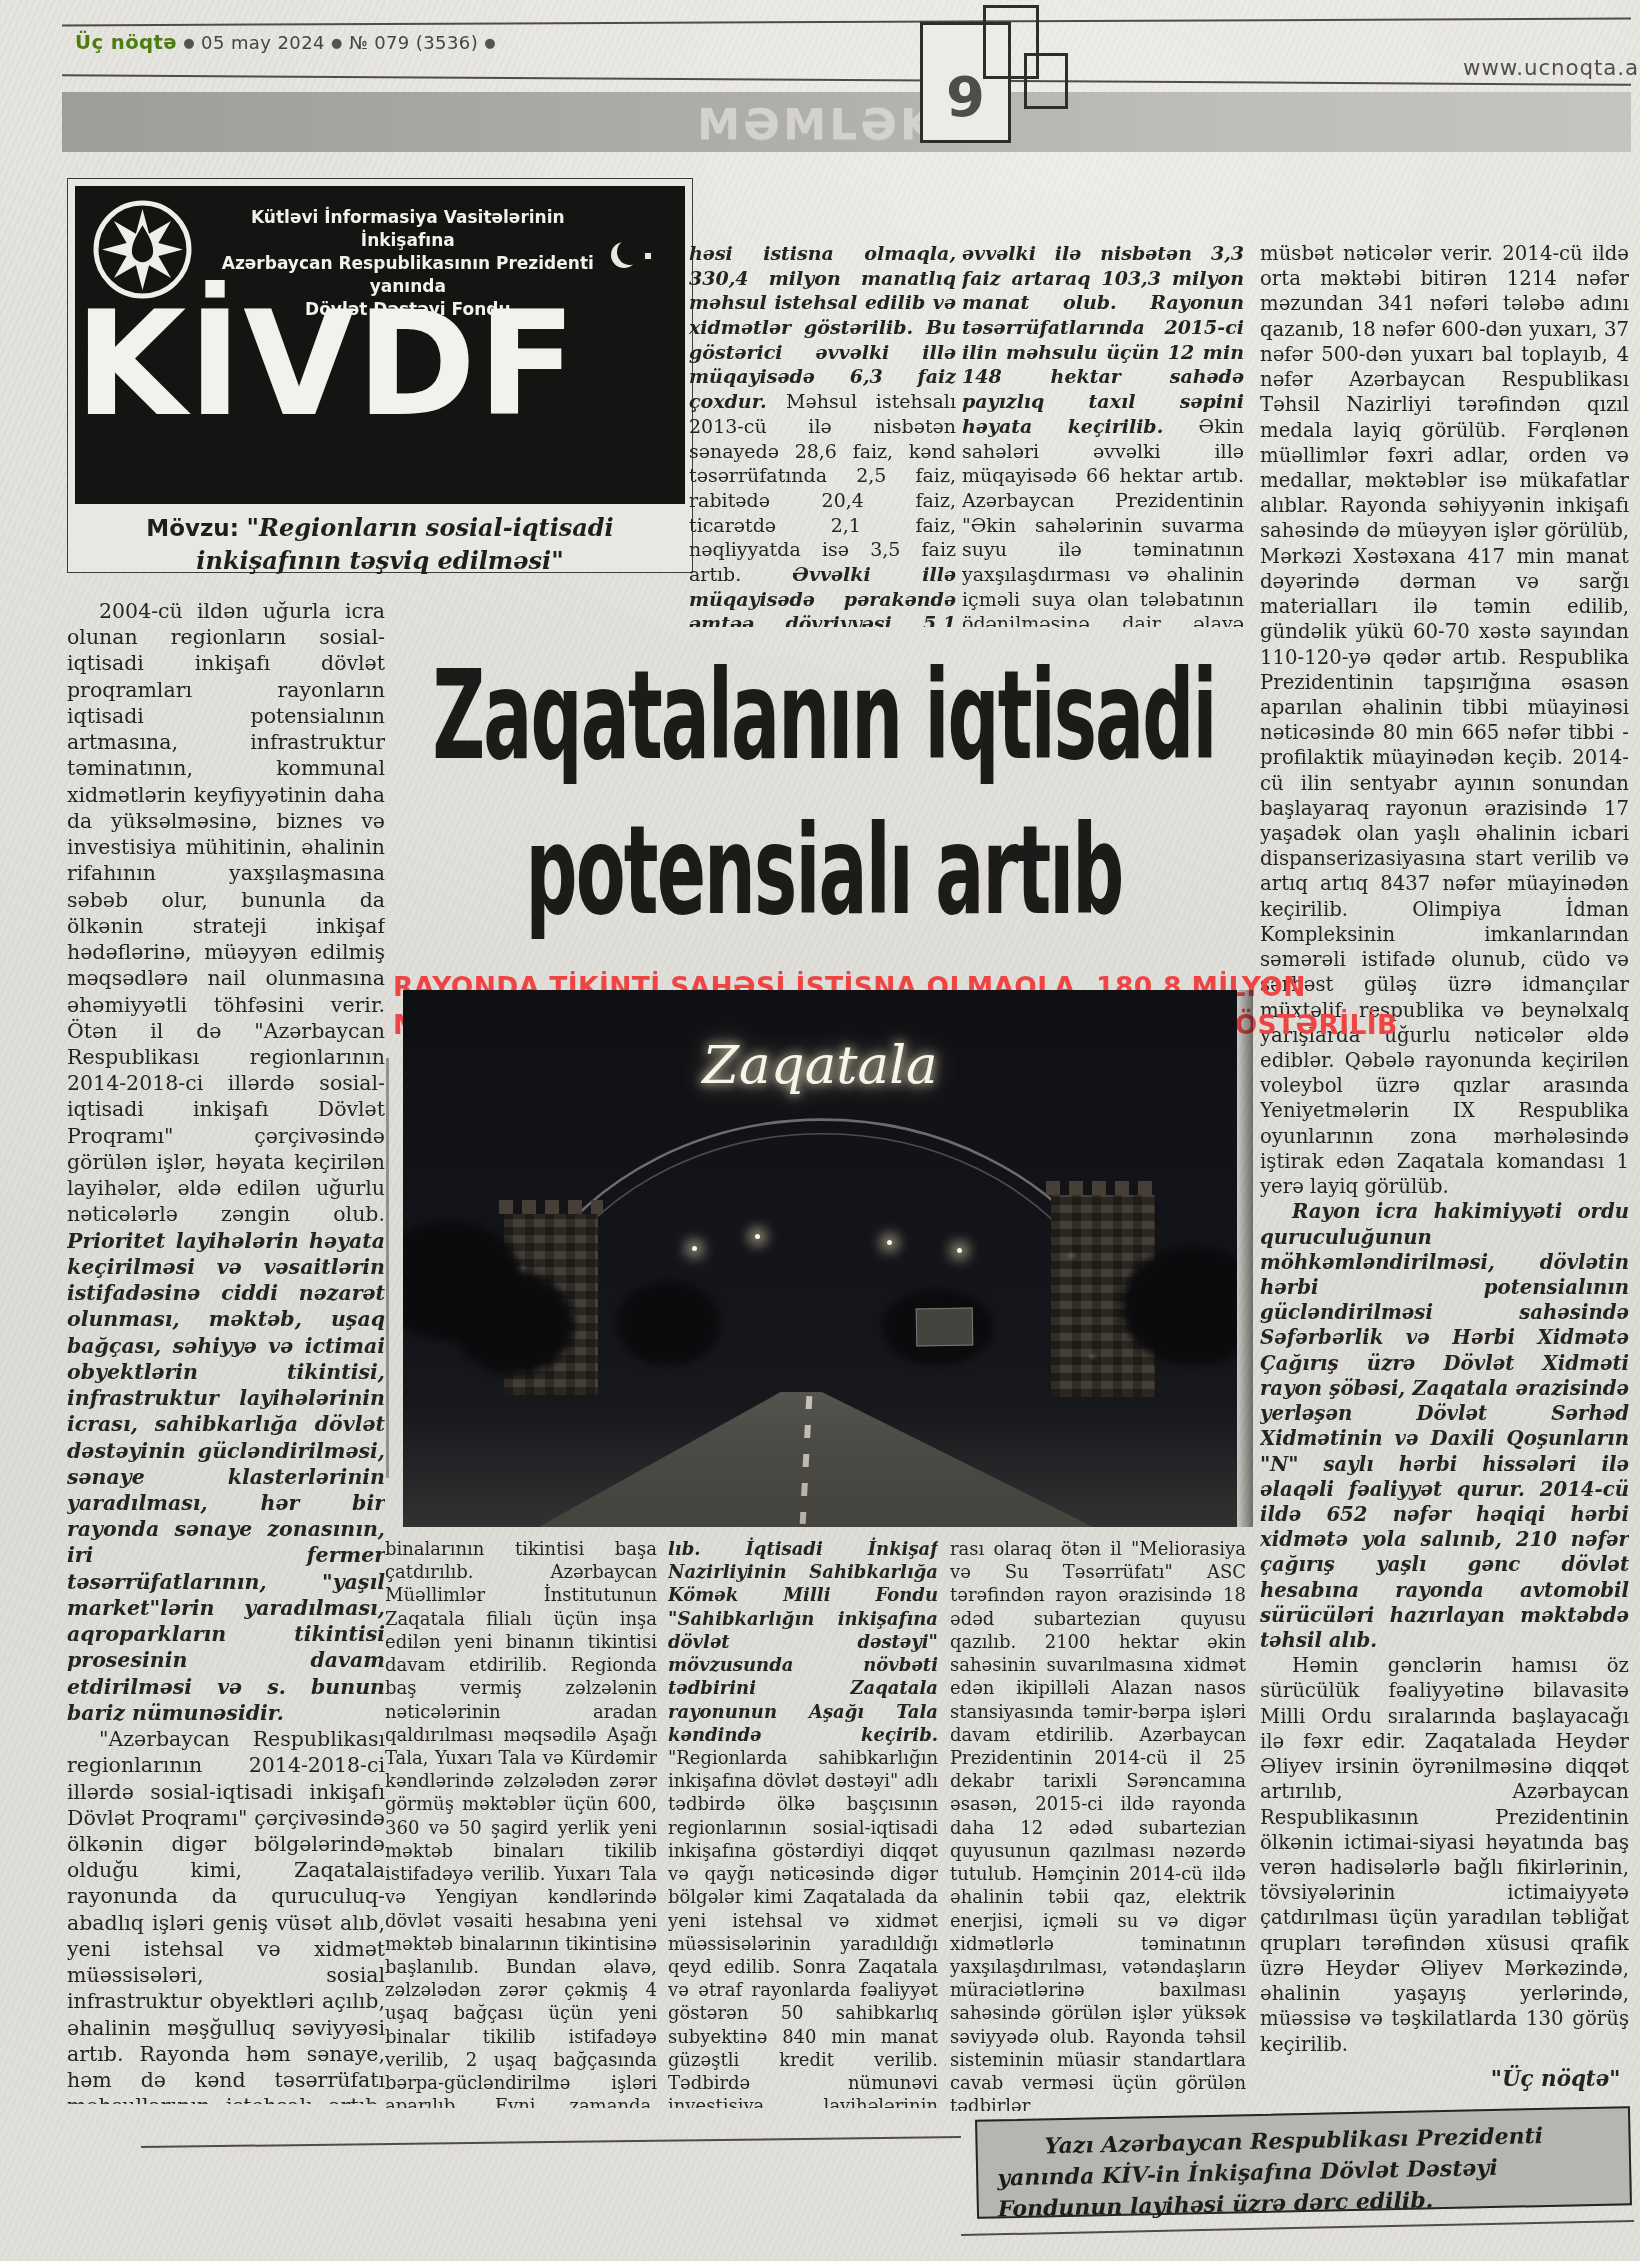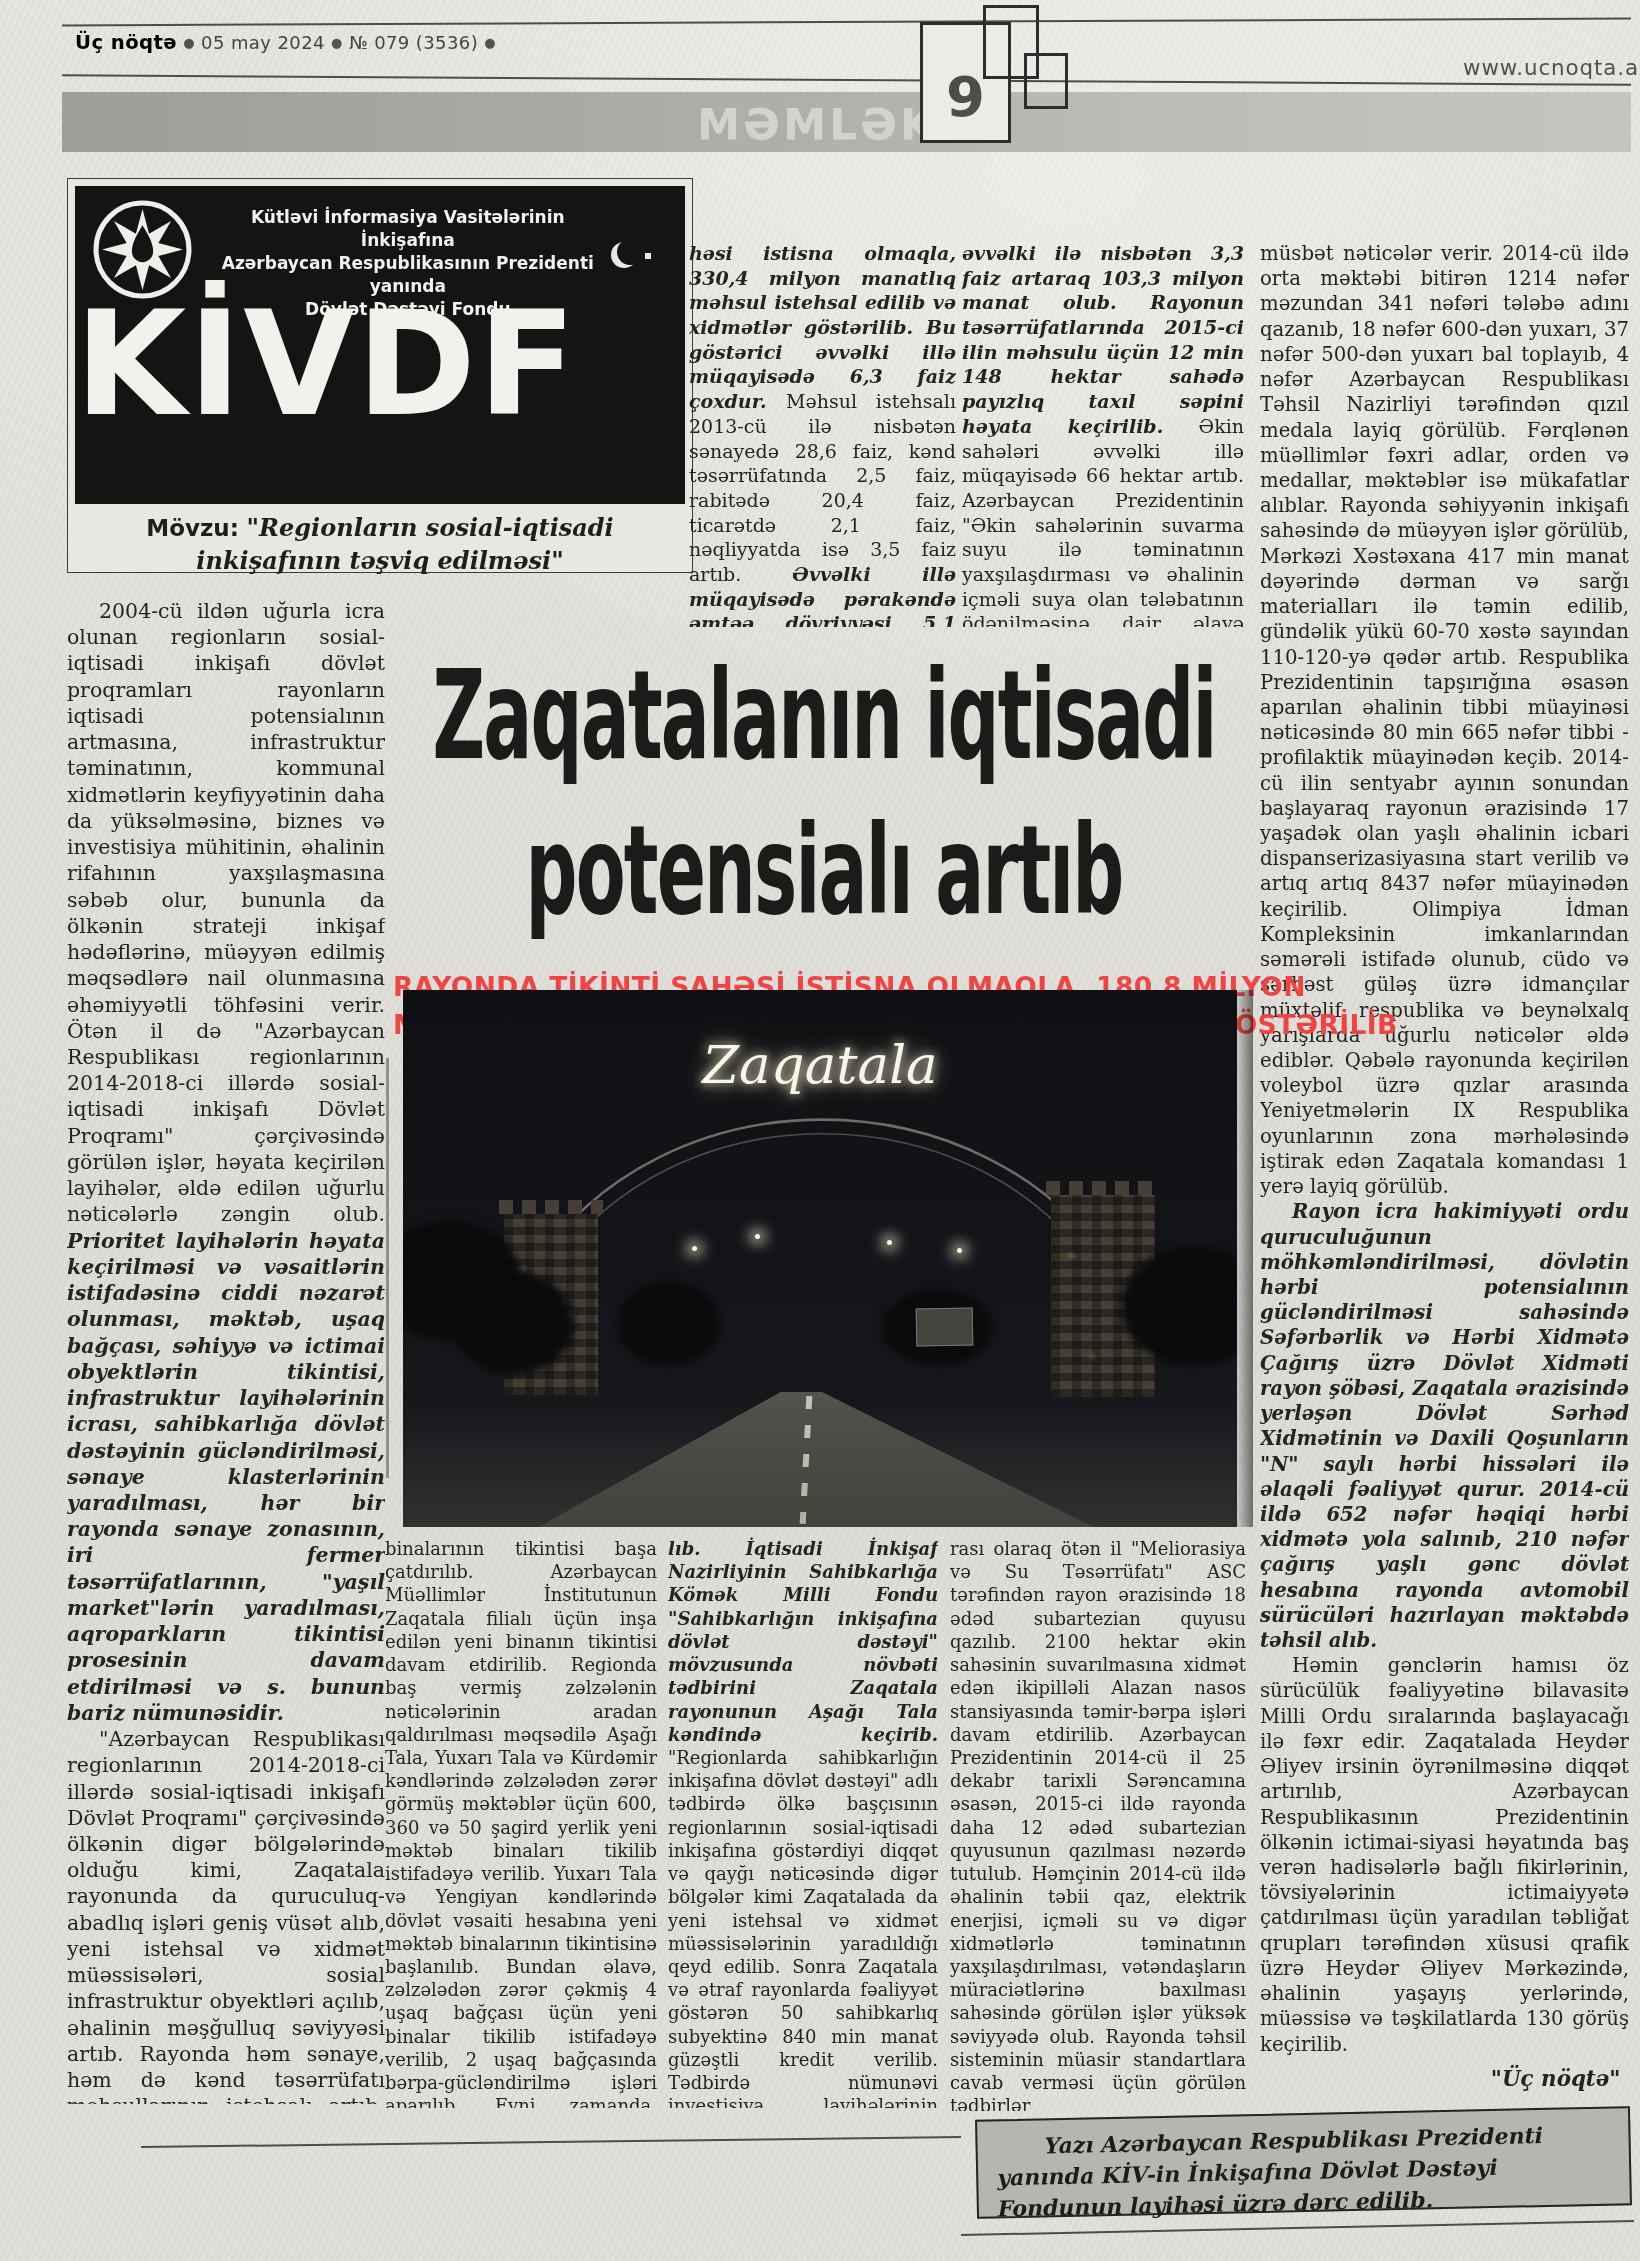--- a/index.html
+++ b/index.html
@@ -10,21 +10,21 @@
       repeating-linear-gradient(115deg, rgba(120,118,110,.05) 0 2.6px, rgba(0,0,0,0) 2.6px 6px),
       linear-gradient(#e7e5e0,#dedcd7 60%,#e2e0db);
     font-family:"DejaVu Serif","Liberation Serif",serif;
     color:#232220;
   }
   .sans{font-family:"DejaVu Sans","Liberation Sans",sans-serif;}
   .abs{position:absolute;}
   .rule{position:absolute;background:#4e4c49;height:1.7px;}
   
   .hdr-left{left:75px;top:31px;font-size:18px;color:#45443f;letter-spacing:0.4px;}
-  .hdr-left .np{font-weight:bold;font-size:19.7px;color:#000000;}
+  .hdr-left .np{font-weight:bold;font-size:19.7px;color:#4d7c0f;}
   .hdr-left .sep{font-size:13px;position:relative;top:-1.7px;color:#55534e;}
   .website{left:1463px;top:55px;font-size:21.4px;color:#52504c;letter-spacing:0.9px;}
   .section-bar{left:62px;top:92px;width:1569px;height:60px;
     background:linear-gradient(to right,#9f9d98,#b0aea9 45%,#bebcb7 70%,#c6c4bf);}
   .section-bar span{display:block;padding:6.8px 0 0 13.7px;font-size:43px;font-weight:bold;
     color:#d4d2cd;letter-spacing:3.4px;text-shadow:0 0.9px 0 rgba(255,255,255,.25);text-align:center;}
   .numbox{left:920px;top:22px;width:85px;height:115px;background:#edebe6;
     border:3.4px solid #2e2d2b;z-index:5;text-align:center;}
   .numbox span{display:block;margin-top:44px;font-size:56px;font-weight:bold;color:#4e4d4b;line-height:1;}
   .sq{position:absolute;border:3.4px solid #2e2d2b;background:transparent;z-index:6;}

